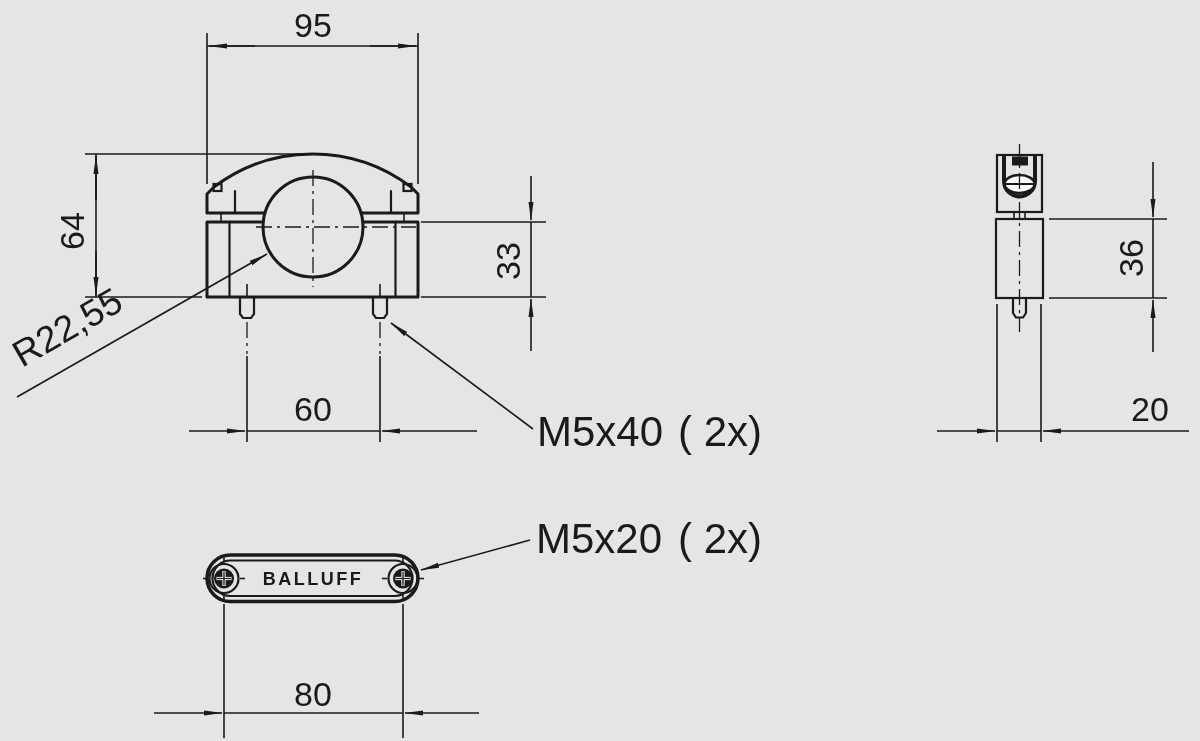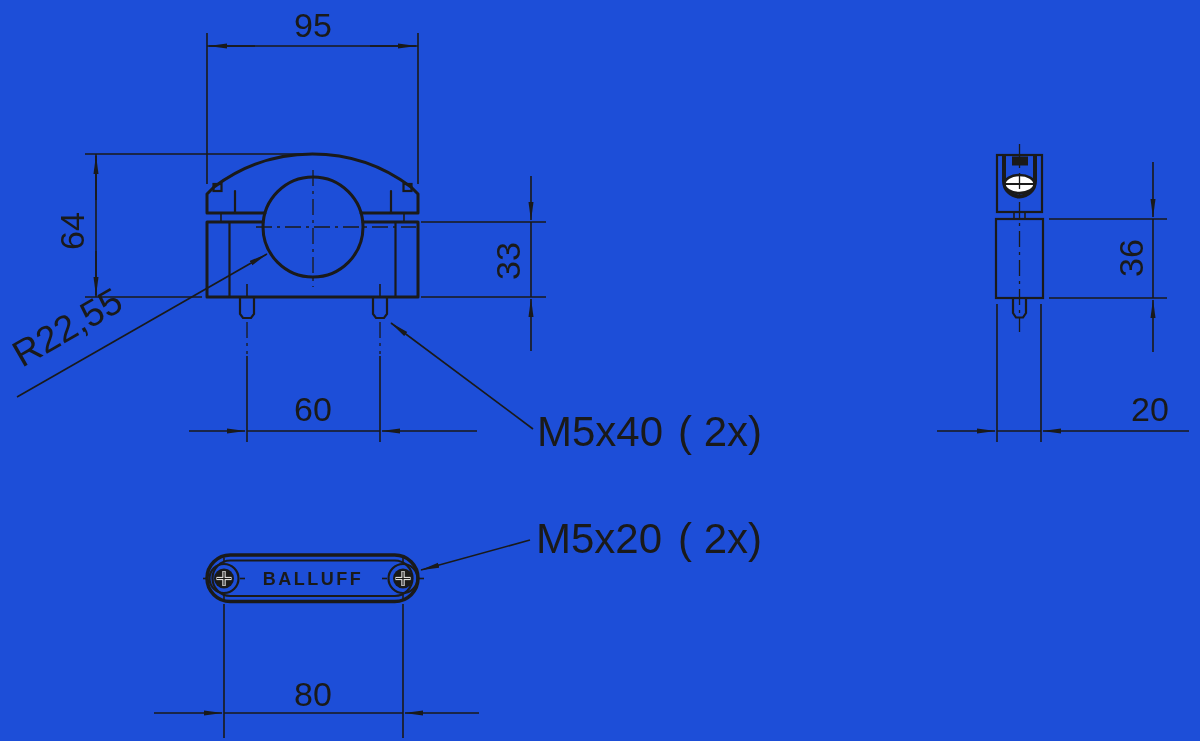--- a/index.html
+++ b/index.html
@@ -1,16 +1,16 @@
 <!DOCTYPE html>
 <html><head>
 <meta charset="utf-8">
 <style>
   html,body{margin:0;padding:0;background:#ffffff;}
-  .sheet{width:1200px;height:741px;background:#1d4ed8;position:relative;}
+  .sheet{width:1200px;height:741px;background:#e5e5e5;position:relative;}
   svg{display:block;}
   text{font-family:"Liberation Sans","DejaVu Sans",sans-serif;fill:#1a1a1a;}
   .dimtxt{font-size:34px;}
   .lbltxt{font-size:42px;}
   .radtxt{font-size:37px;}
   .brandtxt{font-size:18px;font-weight:bold;letter-spacing:2.5px;}
   .thick{stroke:#1a1a1a;stroke-width:3;fill:none;stroke-linecap:round;stroke-linejoin:round;}
   .med{stroke:#1a1a1a;stroke-width:2.2;fill:none;stroke-linecap:round;}
   .thin{stroke:#1a1a1a;stroke-width:1.6;fill:none;}
   .cline{stroke:#1a1a1a;stroke-width:1.3;fill:none;stroke-dasharray:16 5 3 5;}

